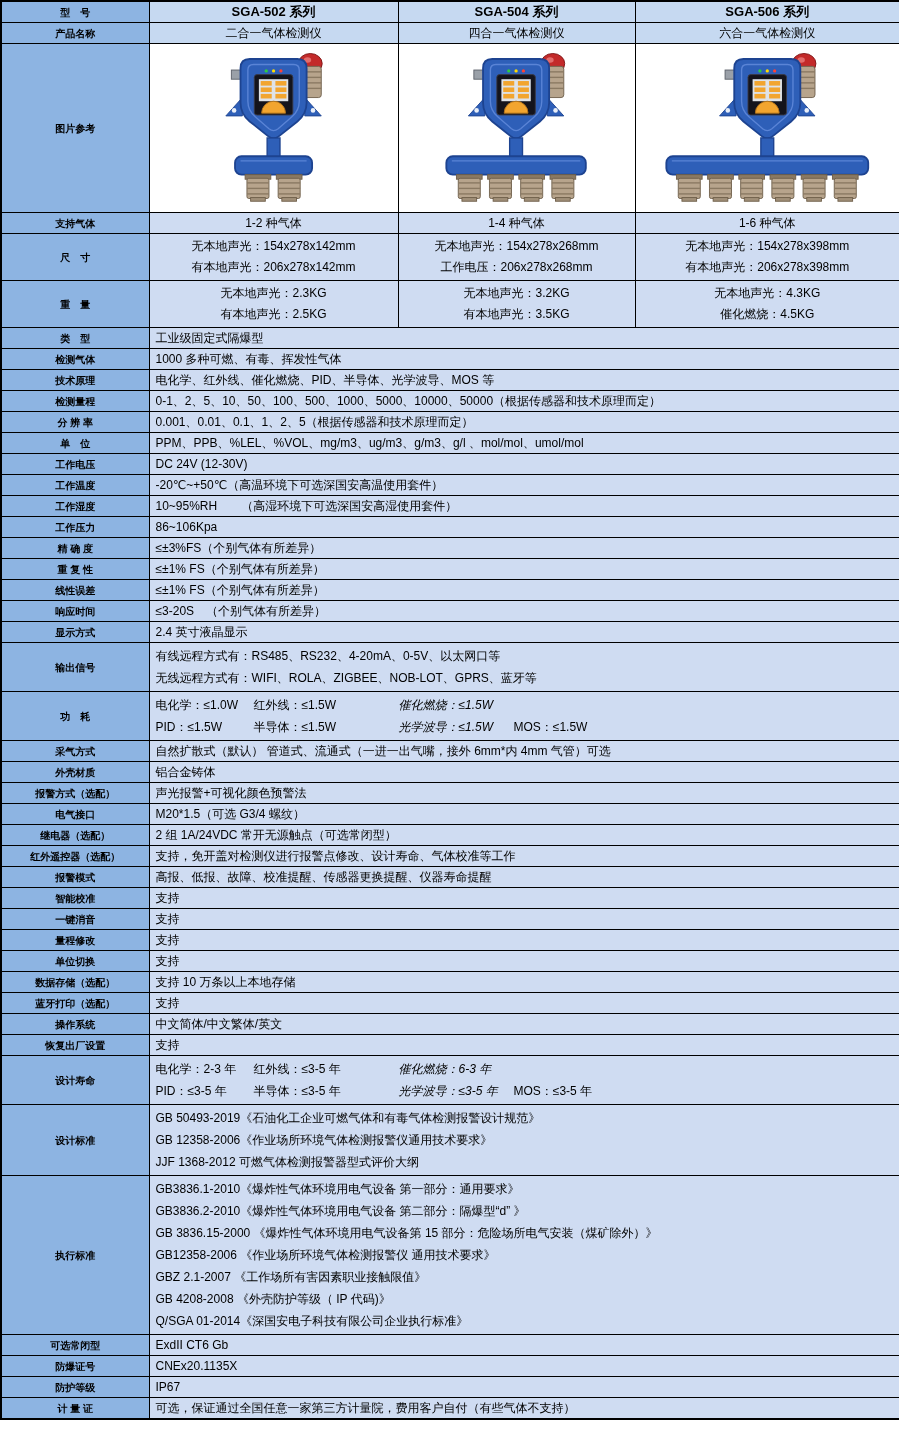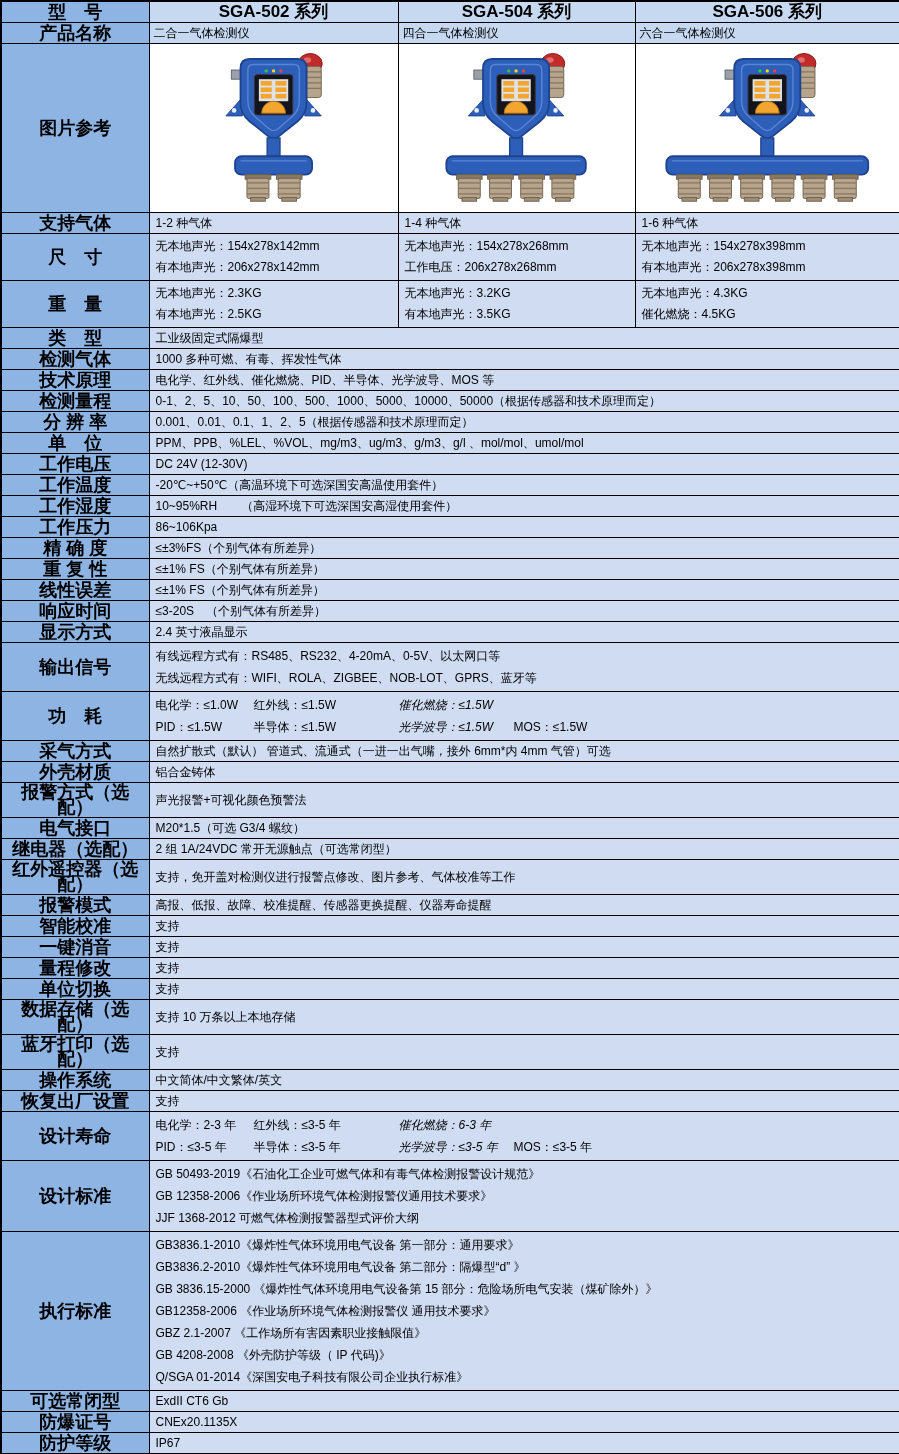--- a/index.html
+++ b/index.html
@@ -1,23 +1,23 @@
 <!DOCTYPE html>
 <html><head>
 <meta charset="utf-8">
 <style>
   html,body { margin:0; padding:0; background:#fff; }
   body { width:899px; font-family:"Liberation Sans","DejaVu Sans",sans-serif; color:#000; }
   table.spec { border-collapse:collapse; width:899px; table-layout:fixed; border:2px solid #000; }
   table.spec td { border:1px solid #000; vertical-align:middle; overflow:hidden; }
-  .label-cell { background:#8db4e2; font-weight:bold; text-align:center; font-size:18px; padding:2px 3px; line-height:15px; }
+  .label-cell { background:#8db4e2; font-weight:bold; text-align:center; font-size:10px; padding:2px 3px; line-height:15px; }
   .value-cell { background:#cfdcf2; font-size:12px; padding:2px 6px; line-height:16px; }
-  .hdr-cell   { background:#c6d9f1; font-weight:bold; text-align:center; font-size:17px; padding:2px 4px; line-height:16px; }
-  .name-cell  { background:#c6d9f1; font-size:12px; padding:2px 4px; line-height:16px; }
-  .center { }
+  .hdr-cell   { background:#c6d9f1; font-weight:bold; text-align:center; font-size:13px; padding:2px 4px; line-height:16px; }
+  .name-cell  { background:#c6d9f1; text-align:center; font-size:12px; padding:2px 4px; line-height:16px; }
+  .center { text-align:center; }
   .image-cell { background:#ffffff; text-align:center; vertical-align:middle; padding:3px 0; height:162px; }
   .ml div { line-height:21px; }
   .lines div { line-height:22px; white-space:nowrap; }
   .seg { display:inline-block; white-space:nowrap; }
   .seg0 { min-width:98px; } .seg1 { min-width:145px; } .seg2 { min-width:115px;font-style:italic; }
   .single { white-space:nowrap; }
 </style>
 </head>
 <body>
 
@@ -361,21 +361,21 @@
       <tr>
         <td class="label-cell">电气接口</td>
         <td class="value-cell single" colspan="3">M20*1.5（可选 G3/4 螺纹）</td>
       </tr>
       <tr>
         <td class="label-cell">继电器（选配）</td>
         <td class="value-cell single" colspan="3">2 组 1A/24VDC 常开无源触点（可选常闭型）</td>
       </tr>
       <tr>
         <td class="label-cell">红外遥控器（选配）</td>
-        <td class="value-cell single" colspan="3">支持，免开盖对检测仪进行报警点修改、图片参考、气体校准等工作</td>
+        <td class="value-cell single" colspan="3">支持，免开盖对检测仪进行报警点修改、设计寿命、气体校准等工作</td>
       </tr>
       <tr>
         <td class="label-cell">报警模式</td>
         <td class="value-cell single" colspan="3">高报、低报、故障、校准提醒、传感器更换提醒、仪器寿命提醒</td>
       </tr>
       <tr>
         <td class="label-cell">智能校准</td>
         <td class="value-cell single" colspan="3">支持</td>
       </tr>
       <tr>

